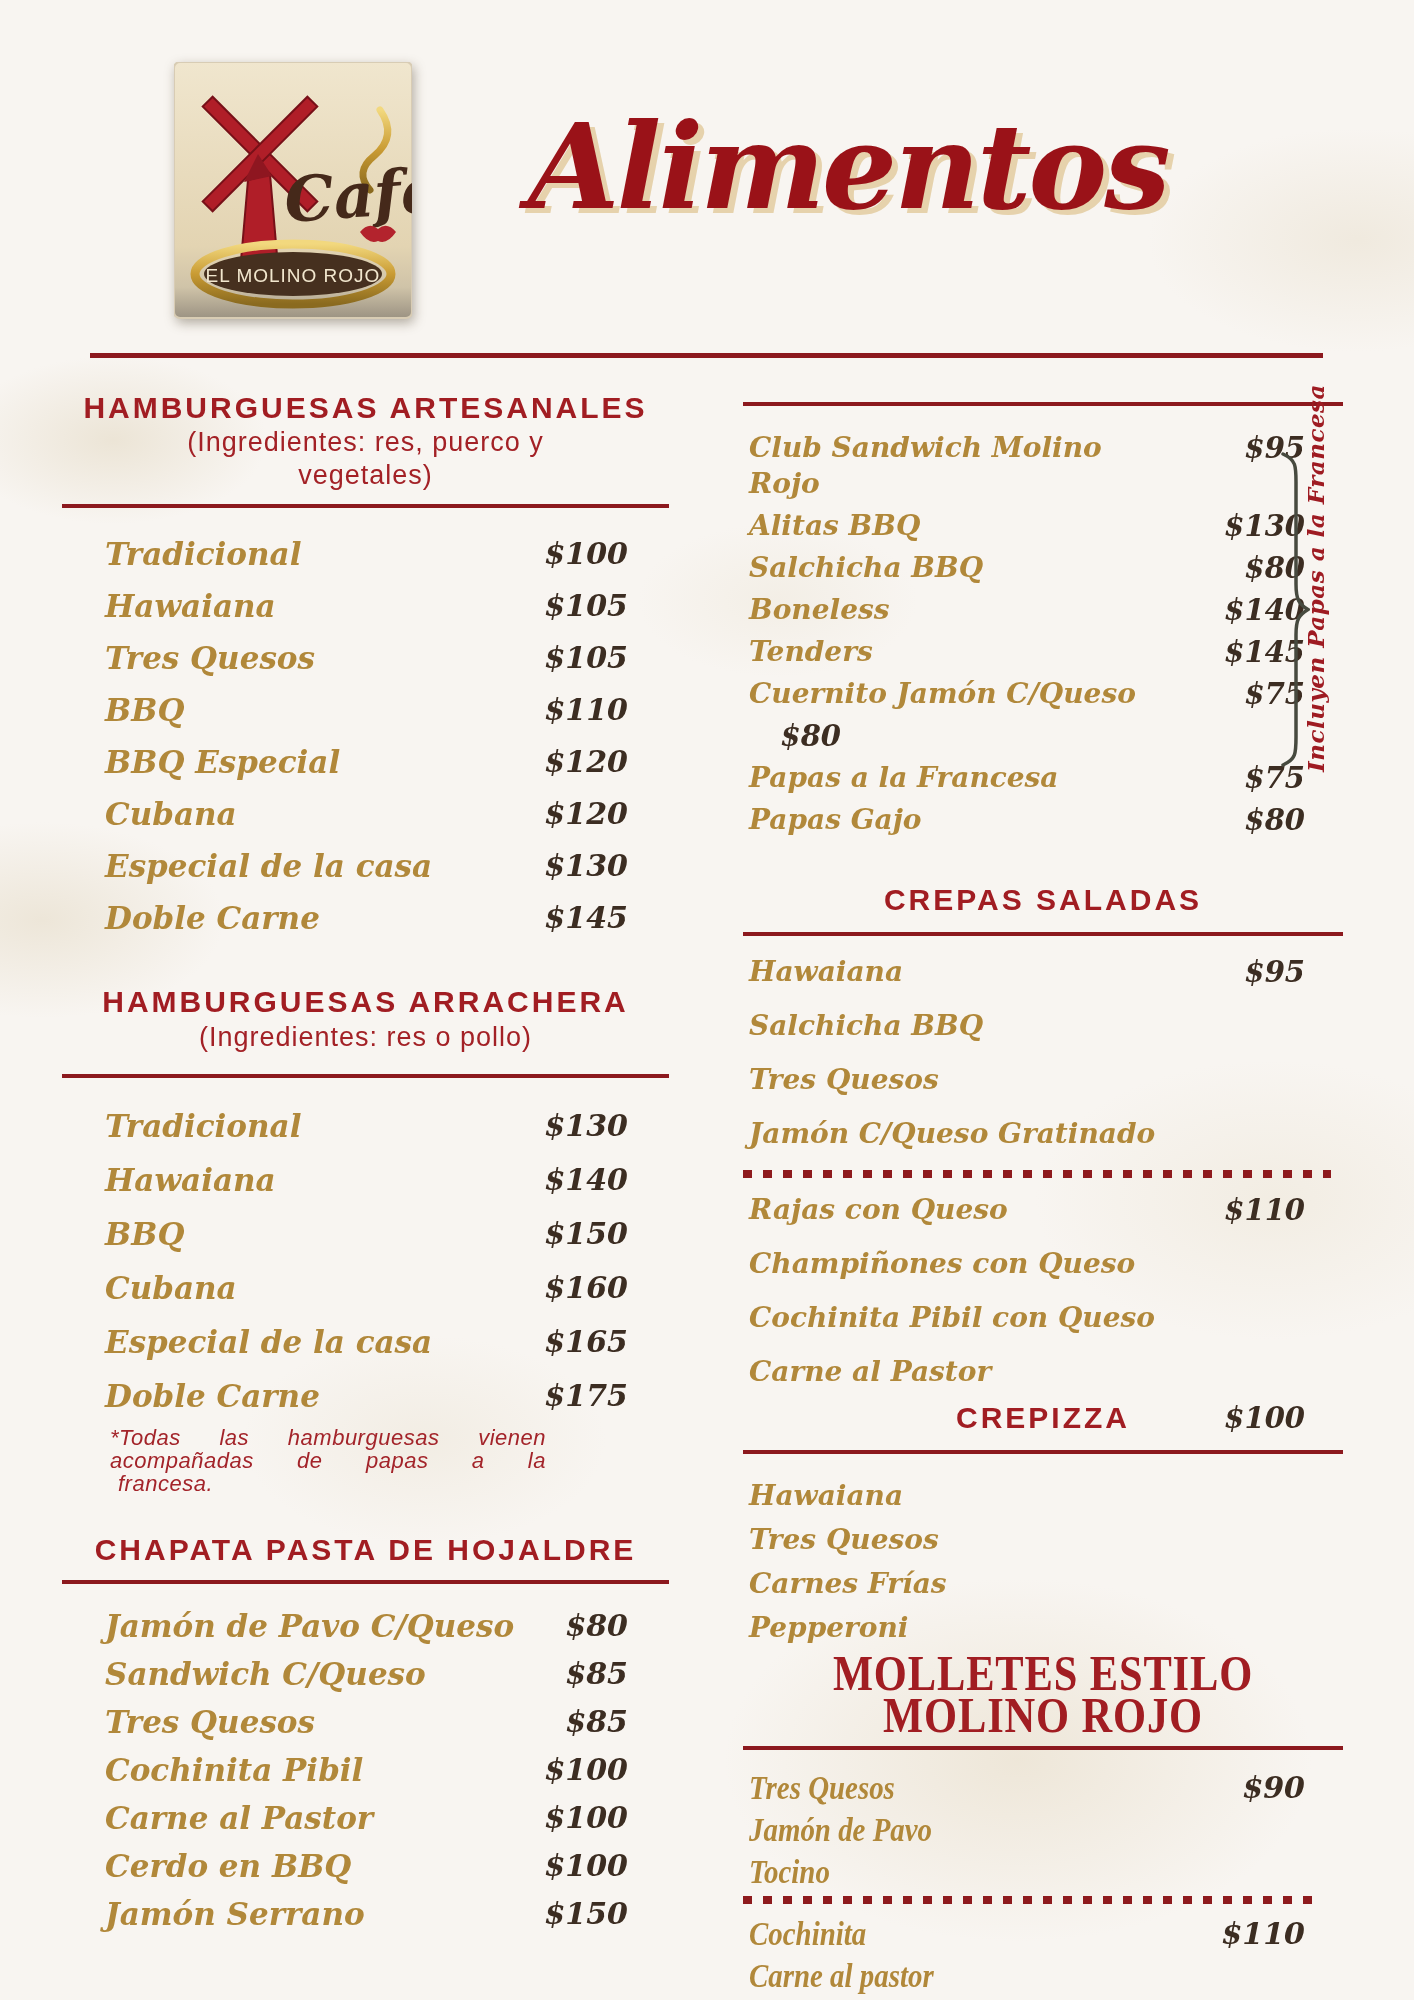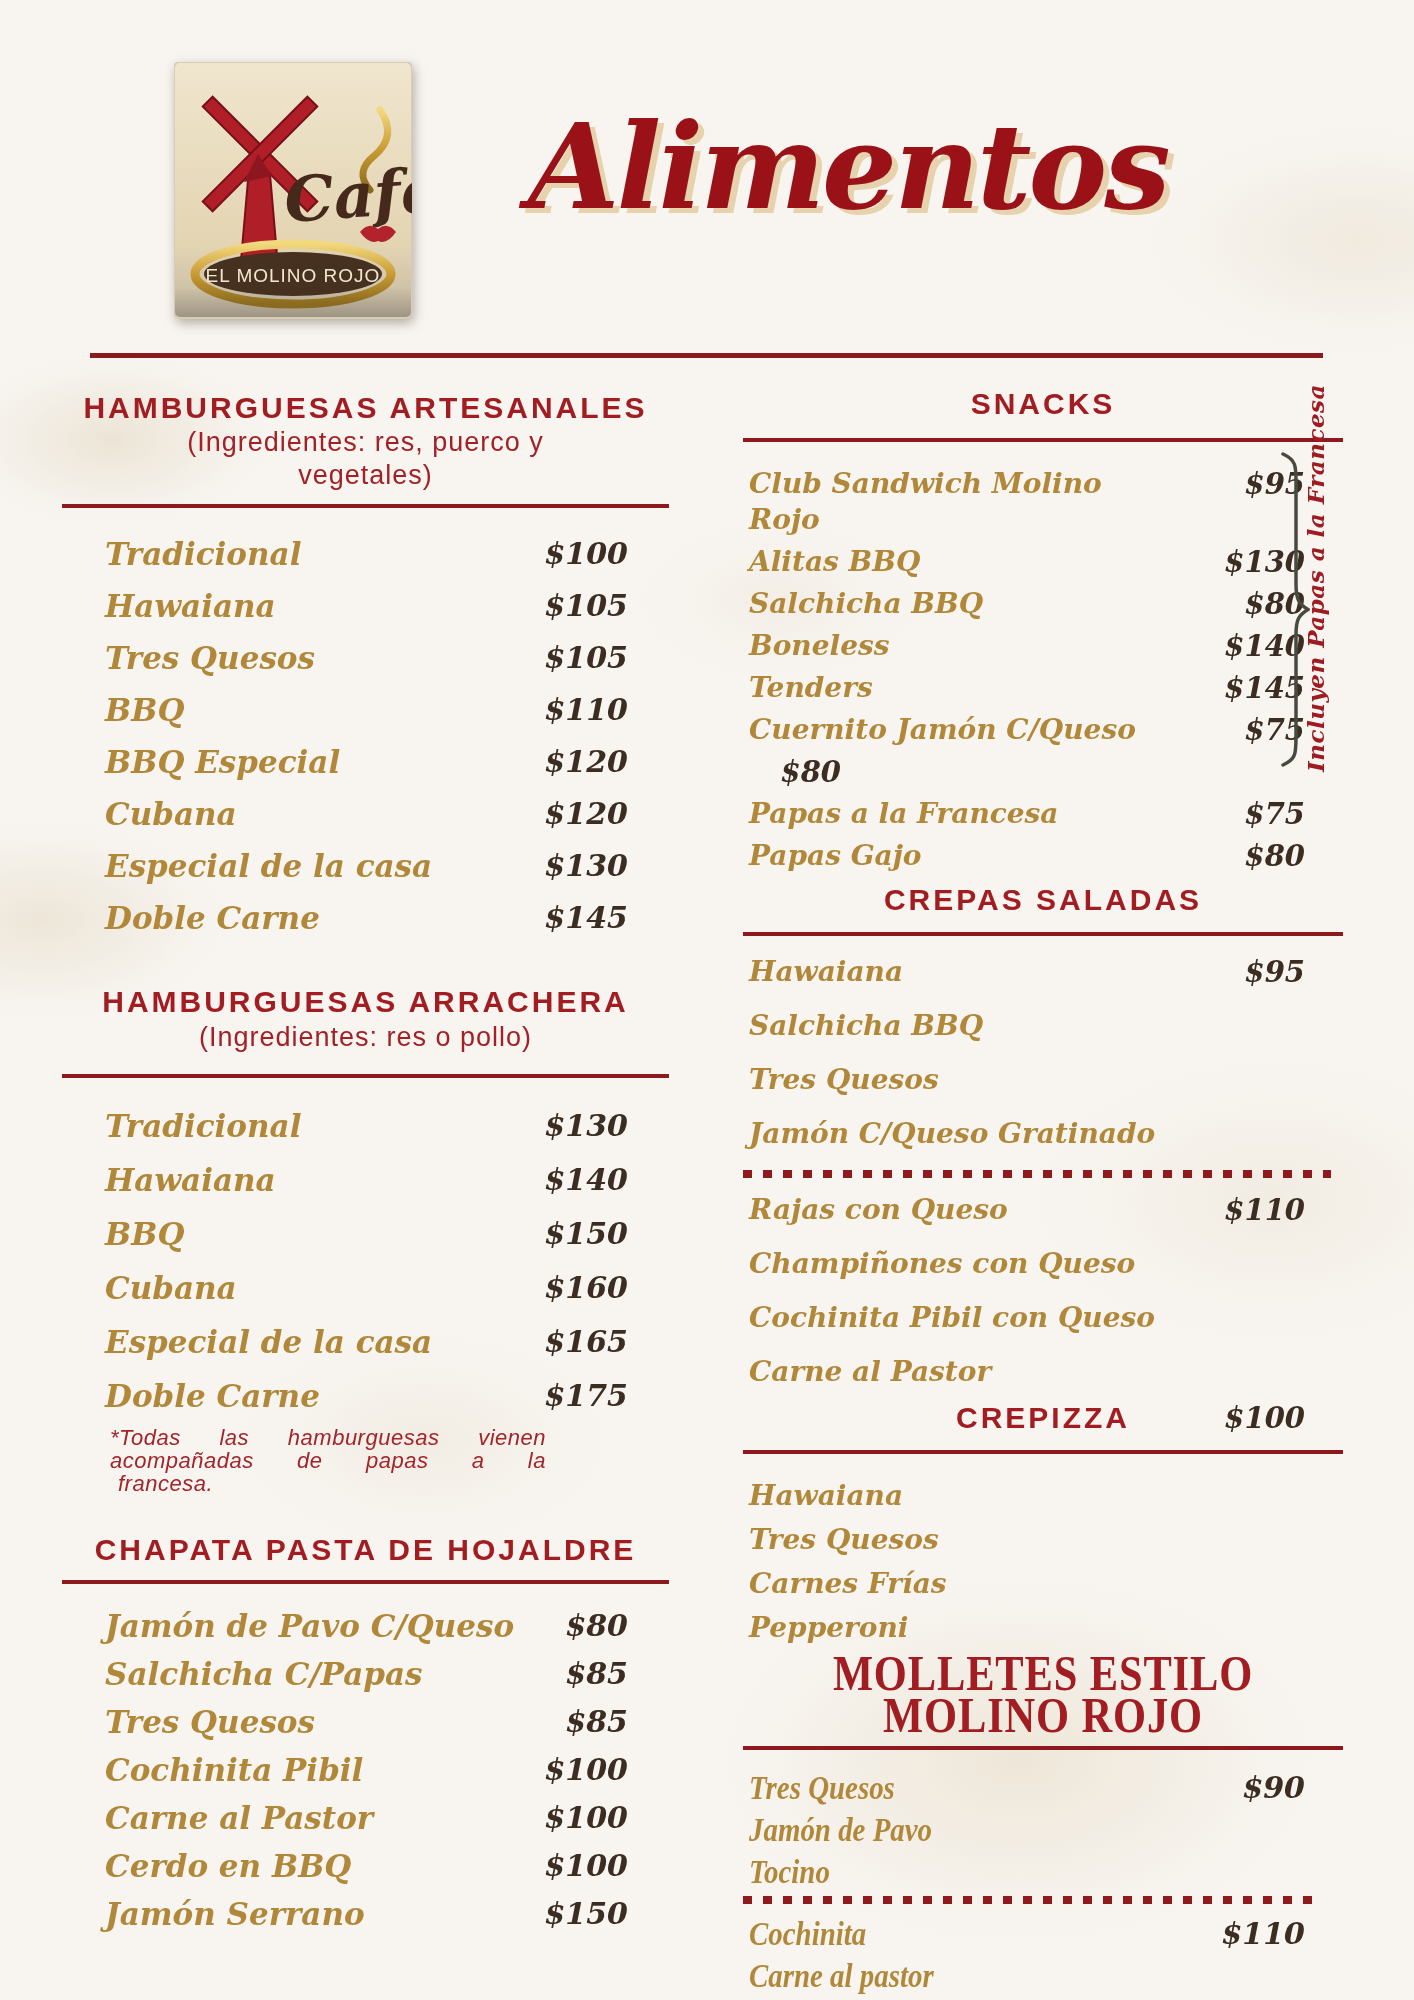--- a/index.html
+++ b/index.html
@@ -271,21 +271,21 @@
 
   <div id="sec-cha" class="section leftsec">
     <div class="shead">CHAPATA PASTA DE HOJALDRE</div>
     <div class="sdiv"></div>
     <div class="lrows rows-cha">
         <div class="mrow">
           <span class="iname">Jamón de Pavo C/Queso</span>
           <span class="iprice">$80</span>
         </div>
         <div class="mrow">
-          <span class="iname">Salchicha C/Papas</span>
+          <span class="iname">Sandwich C/Queso</span>
           <span class="iprice">$85</span>
         </div>
         <div class="mrow">
           <span class="iname">Tres Quesos</span>
           <span class="iprice">$85</span>
         </div>
         <div class="mrow">
           <span class="iname">Cochinita Pibil</span>
           <span class="iprice">$100</span>
         </div>
@@ -298,21 +298,20 @@
           <span class="iprice">$100</span>
         </div>
         <div class="mrow">
           <span class="iname">Jamón Serrano</span>
           <span class="iprice">$150</span>
         </div>
       </div>
   </div>
 
   <div id="sec-snk" class="section rightsec">
-    <div class="shead">SNACKS</div>
     <div class="sdiv"></div>
     <div class="rrows rows-snk">
         <div class="mrow">
           <span class="iname">Club Sandwich Molino Rojo</span>
           <span class="iprice">$95</span>
         </div>
         <div class="mrow">
           <span class="iname">Alitas BBQ</span>
           <span class="iprice">$130</span>
         </div>

